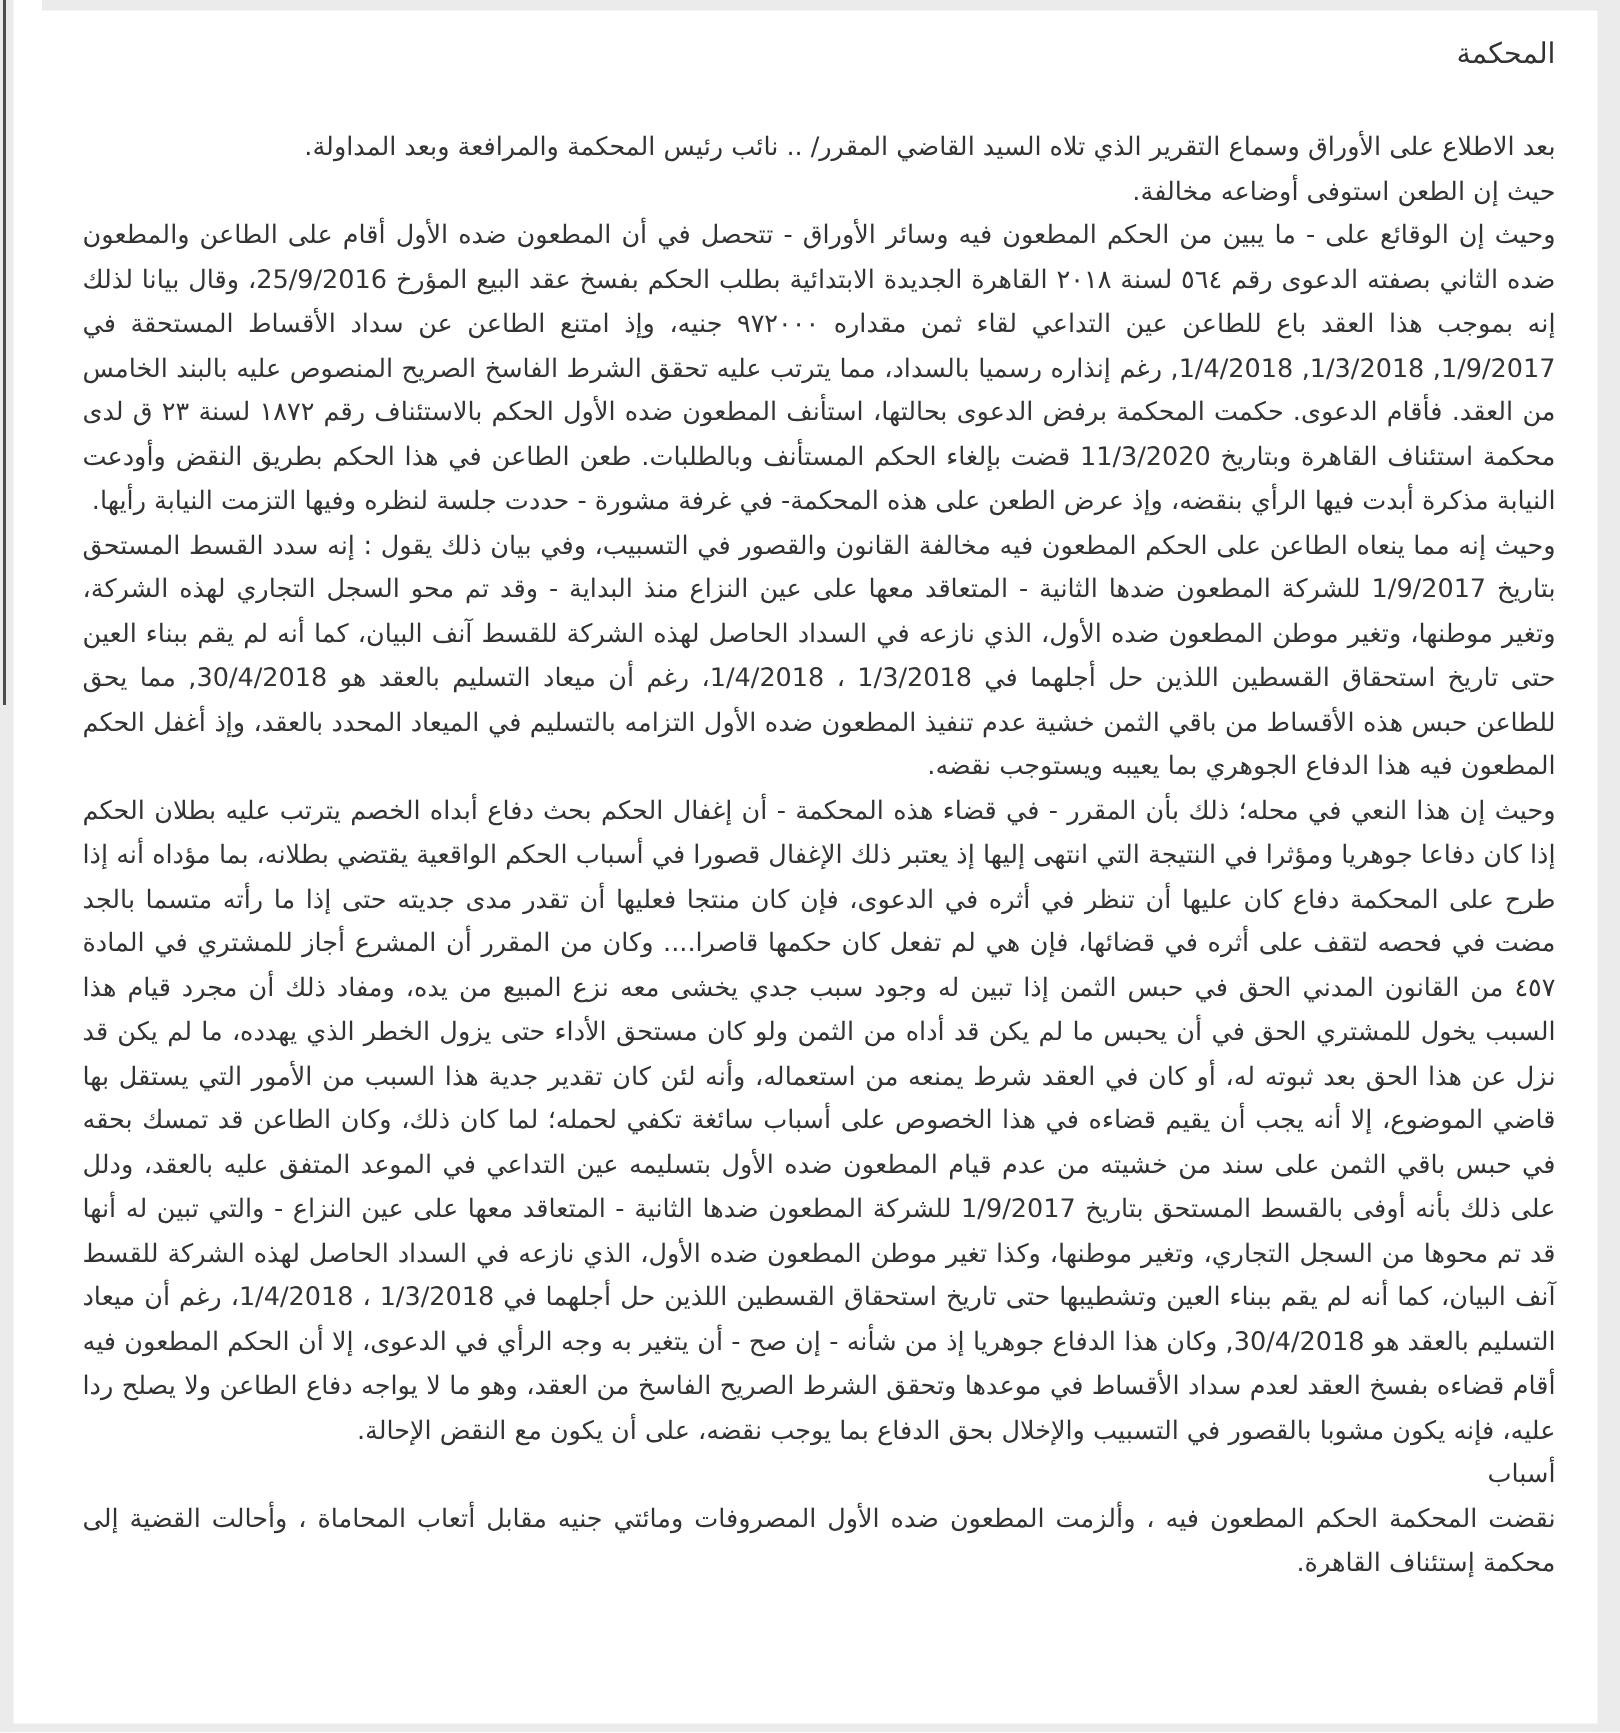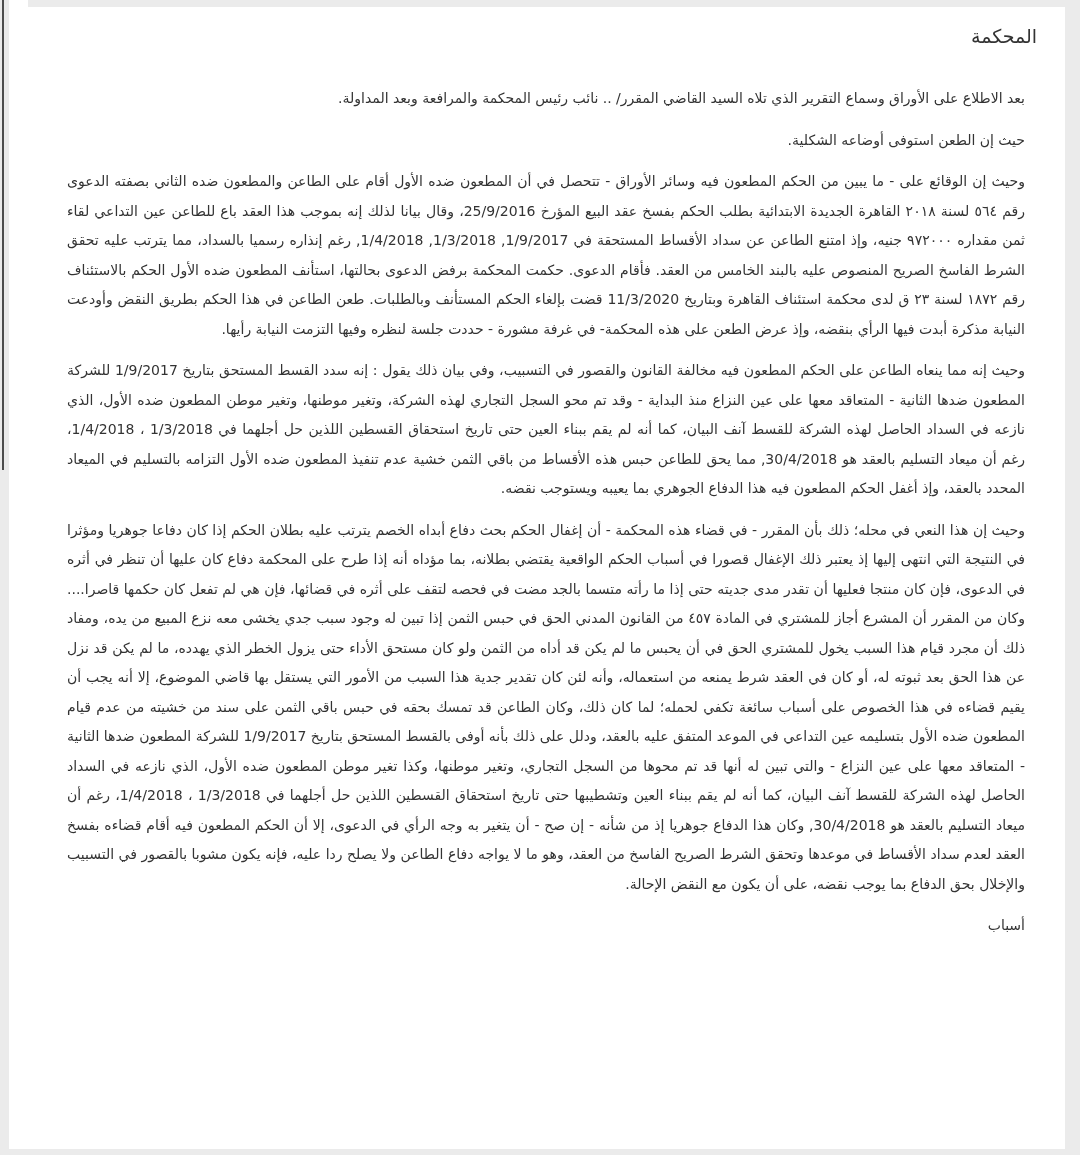--- a/index.html
+++ b/index.html
@@ -32,22 +32,22 @@
     left: 55px;
     direction: rtl;
   }
   .heading {
     font-size: 19px;
     line-height: 28px;
     margin: 0 0 34px 0;
     font-weight: normal;
   }
   .para {
-    margin: 12px;
-    font-size: 14px;
+    margin: 0;
+    font-size: 17px;
     line-height: 29.5px;
     text-align: justify;
     text-justify: inter-word;
   }
 </style>
 </head>
 <body>
 
 <div class="page">
 
@@ -55,26 +55,27 @@
   <div class="scan-edge scan-edge-left"></div>
   <div class="scan-edge scan-edge-right"></div>
   <div class="scan-edge scan-edge-bottom"></div>
   <div class="scan-line"></div>
 
   <div class="content">
     <div class="heading">المحكمة</div>
 
     <p class="para">بعد الاطلاع على الأوراق وسماع التقرير الذي تلاه السيد القاضي المقرر/ .. نائب رئيس المحكمة والمرافعة وبعد المداولة.</p>
 
-    <p class="para">حيث إن الطعن استوفى أوضاعه الشكلية.</p>
+    <p class="para">حيث إن الطعن استوفى أوضاعه مخالفة.</p>
 
     <p class="para">وحيث إن الوقائع على - ما يبين من الحكم المطعون فيه وسائر الأوراق - تتحصل في أن المطعون ضده الأول أقام على الطاعن والمطعون ضده الثاني بصفته الدعوى رقم ٥٦٤ لسنة ٢٠١٨ القاهرة الجديدة الابتدائية بطلب الحكم بفسخ عقد البيع المؤرخ 25/9/2016، وقال بيانا لذلك إنه بموجب هذا العقد باع للطاعن عين التداعي لقاء ثمن مقداره ٩٧٢٠٠٠ جنيه، وإذ امتنع الطاعن عن سداد الأقساط المستحقة في 1/9/2017, 1/3/2018, 1/4/2018, رغم إنذاره رسميا بالسداد، مما يترتب عليه تحقق الشرط الفاسخ الصريح المنصوص عليه بالبند الخامس من العقد. فأقام الدعوى. حكمت المحكمة برفض الدعوى بحالتها، استأنف المطعون ضده الأول الحكم بالاستئناف رقم ١٨٧٢ لسنة ٢٣ ق لدى محكمة استئناف القاهرة وبتاريخ 11/3/2020 قضت بإلغاء الحكم المستأنف وبالطلبات. طعن الطاعن في هذا الحكم بطريق النقض وأودعت النيابة مذكرة أبدت فيها الرأي بنقضه، وإذ عرض الطعن على هذه المحكمة- في غرفة مشورة - حددت جلسة لنظره وفيها التزمت النيابة رأيها.</p>
 
     <p class="para">وحيث إنه مما ينعاه الطاعن على الحكم المطعون فيه مخالفة القانون والقصور في التسبيب، وفي بيان ذلك يقول : إنه سدد القسط المستحق بتاريخ 1/9/2017 للشركة المطعون ضدها الثانية - المتعاقد معها على عين النزاع منذ البداية - وقد تم محو السجل التجاري لهذه الشركة، وتغير موطنها، وتغير موطن المطعون ضده الأول، الذي نازعه في السداد الحاصل لهذه الشركة للقسط آنف البيان، كما أنه لم يقم ببناء العين حتى تاريخ استحقاق القسطين اللذين حل أجلهما في 1/3/2018 ، 1/4/2018، رغم أن ميعاد التسليم بالعقد هو 30/4/2018, مما يحق للطاعن حبس هذه الأقساط من باقي الثمن خشية عدم تنفيذ المطعون ضده الأول التزامه بالتسليم في الميعاد المحدد بالعقد، وإذ أغفل الحكم المطعون فيه هذا الدفاع الجوهري بما يعيبه ويستوجب نقضه.</p>
 
     <p class="para">وحيث إن هذا النعي في محله؛ ذلك بأن المقرر - في قضاء هذه المحكمة - أن إغفال الحكم بحث دفاع أبداه الخصم يترتب عليه بطلان الحكم إذا كان دفاعا جوهريا ومؤثرا في النتيجة التي انتهى إليها إذ يعتبر ذلك الإغفال قصورا في أسباب الحكم الواقعية يقتضي بطلانه، بما مؤداه أنه إذا طرح على المحكمة دفاع كان عليها أن تنظر في أثره في الدعوى، فإن كان منتجا فعليها أن تقدر مدى جديته حتى إذا ما رأته متسما بالجد مضت في فحصه لتقف على أثره في قضائها، فإن هي لم تفعل كان حكمها قاصرا.... وكان من المقرر أن المشرع أجاز للمشتري في المادة ٤٥٧ من القانون المدني الحق في حبس الثمن إذا تبين له وجود سبب جدي يخشى معه نزع المبيع من يده، ومفاد ذلك أن مجرد قيام هذا السبب يخول للمشتري الحق في أن يحبس ما لم يكن قد أداه من الثمن ولو كان مستحق الأداء حتى يزول الخطر الذي يهدده، ما لم يكن قد نزل عن هذا الحق بعد ثبوته له، أو كان في العقد شرط يمنعه من استعماله، وأنه لئن كان تقدير جدية هذا السبب من الأمور التي يستقل بها قاضي الموضوع، إلا أنه يجب أن يقيم قضاءه في هذا الخصوص على أسباب سائغة تكفي لحمله؛ لما كان ذلك، وكان الطاعن قد تمسك بحقه في حبس باقي الثمن على سند من خشيته من عدم قيام المطعون ضده الأول بتسليمه عين التداعي في الموعد المتفق عليه بالعقد، ودلل على ذلك بأنه أوفى بالقسط المستحق بتاريخ 1/9/2017 للشركة المطعون ضدها الثانية - المتعاقد معها على عين النزاع - والتي تبين له أنها قد تم محوها من السجل التجاري، وتغير موطنها، وكذا تغير موطن المطعون ضده الأول، الذي نازعه في السداد الحاصل لهذه الشركة للقسط آنف البيان، كما أنه لم يقم ببناء العين وتشطيبها حتى تاريخ استحقاق القسطين اللذين حل أجلهما في 1/3/2018 ، 1/4/2018، رغم أن ميعاد التسليم بالعقد هو 30/4/2018, وكان هذا الدفاع جوهريا إذ من شأنه - إن صح - أن يتغير به وجه الرأي في الدعوى، إلا أن الحكم المطعون فيه أقام قضاءه بفسخ العقد لعدم سداد الأقساط في موعدها وتحقق الشرط الصريح الفاسخ من العقد، وهو ما لا يواجه دفاع الطاعن ولا يصلح ردا عليه، فإنه يكون مشوبا بالقصور في التسبيب والإخلال بحق الدفاع بما يوجب نقضه، على أن يكون مع النقض الإحالة.</p>
 
     <p class="para">أسباب</p>
 
+    <p class="para">نقضت المحكمة الحكم المطعون فيه ، وألزمت المطعون ضده الأول المصروفات ومائتي جنيه مقابل أتعاب المحاماة ، وأحالت القضية إلى محكمة إستئناف القاهرة.</p>
 
   </div>
 
 </div>
 
 </body></html>

